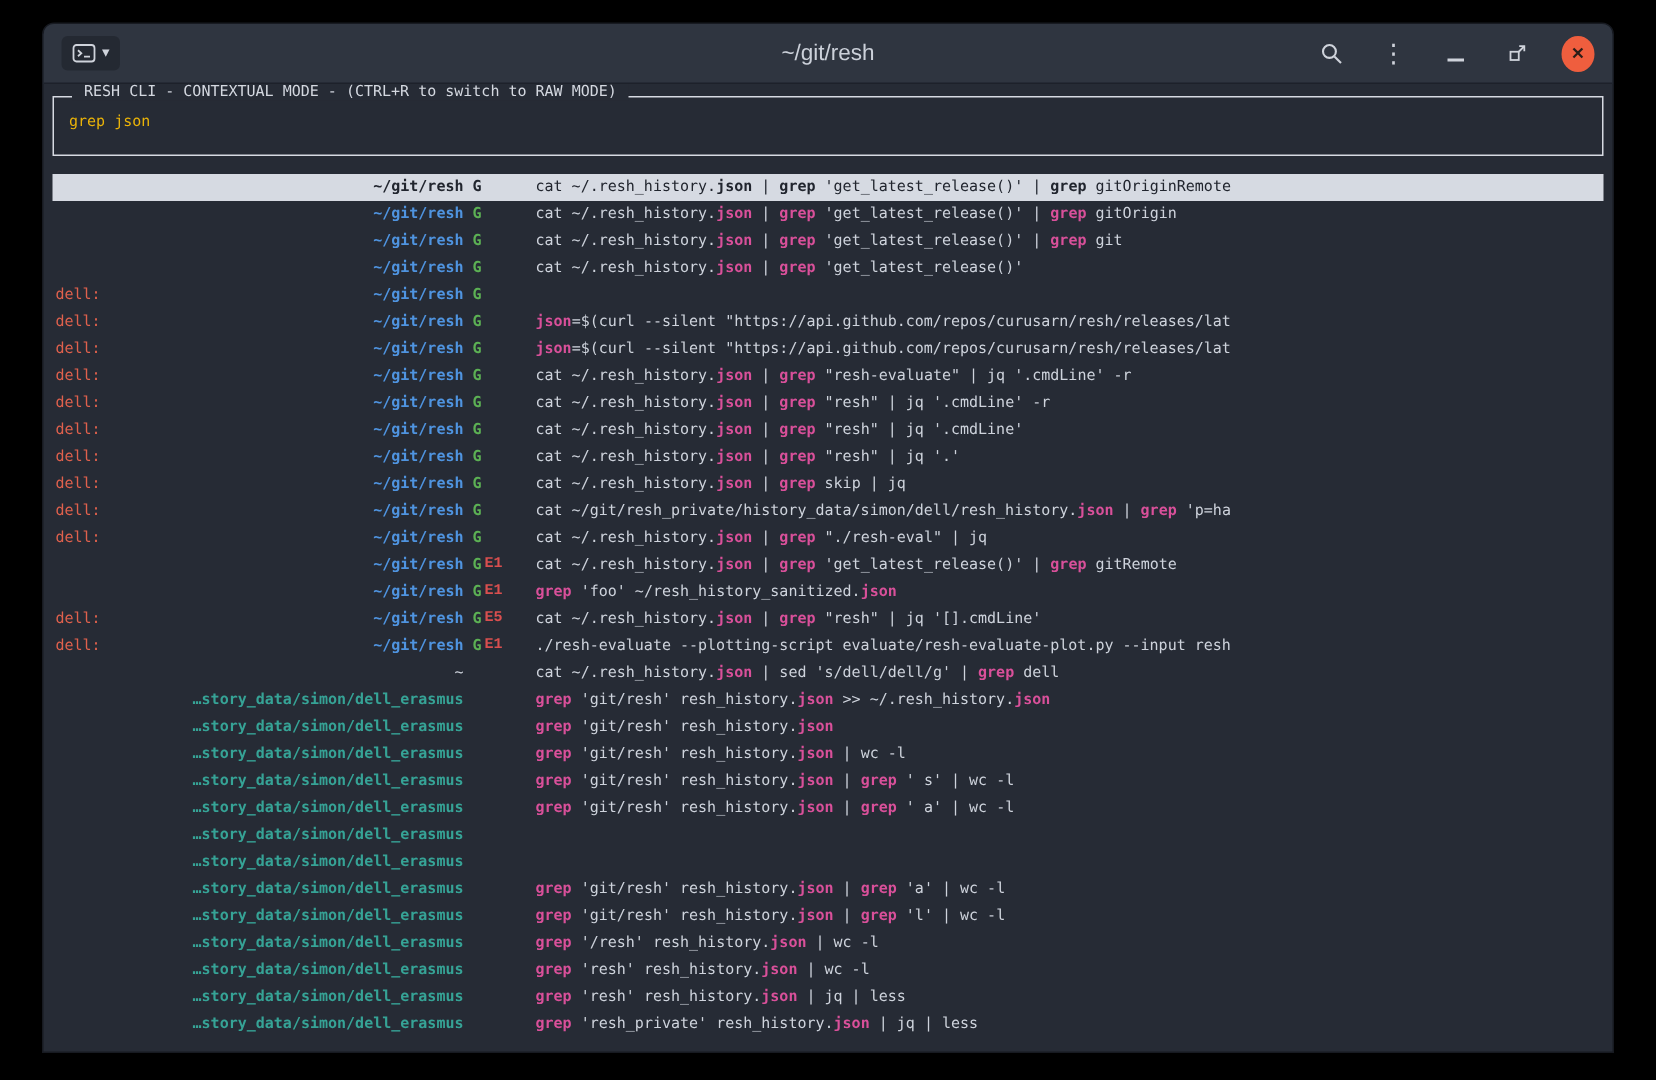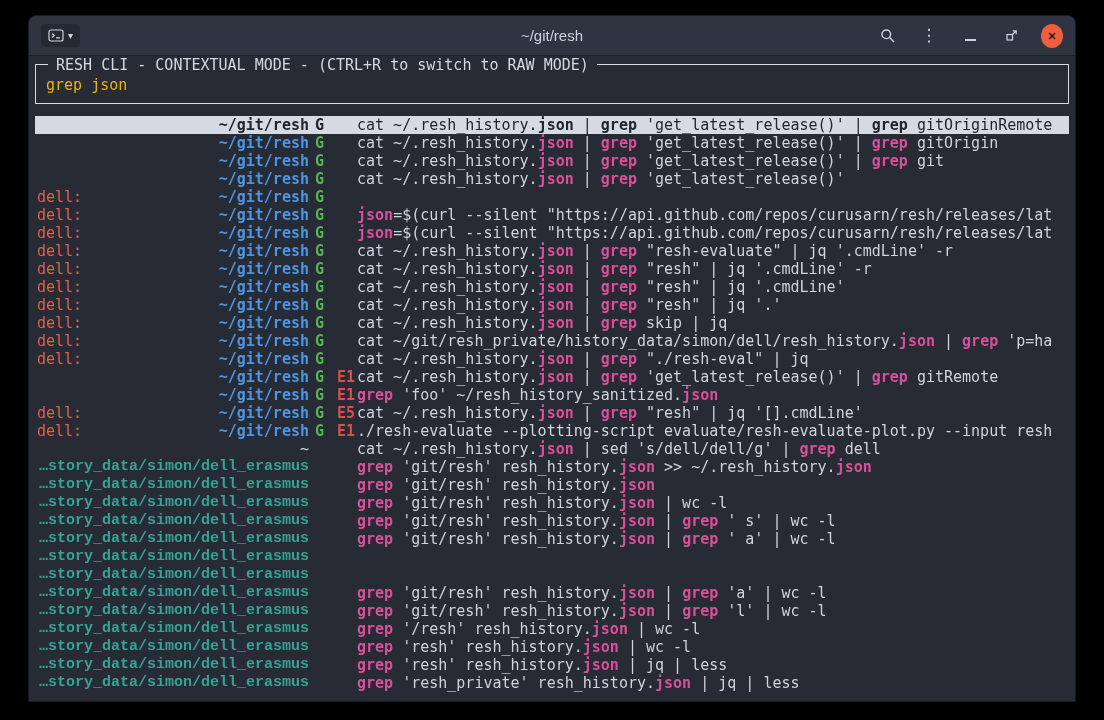--- a/index.html
+++ b/index.html
@@ -27,38 +27,38 @@
   .tb-right{position:absolute;right:12px;display:flex;align-items:center;gap:19px;}
   .tb-right .btn{width:22px;height:24px;}
   .kebab{font-size:17px;line-height:17px;}
   .min-bar{display:block;width:11px;height:2px;background:var(--icon);margin-top:8px;}
   .close-btn{width:20px;height:20px;border-radius:50%;background:var(--close);
     color:#2a1d18;font-size:11px;font-weight:bold;line-height:20px;}
   svg{display:block;}
   
   .term{position:relative;height:646px;padding:6px;
     font-family:"DejaVu Sans Mono","Liberation Mono",monospace;
-    font-size:15px;color:var(--fg);}
+    font-size:10px;color:var(--fg);}
   .query-box{position:relative;margin:2px 0 12px 0;height:40px;
     border:1px solid var(--box-border);padding:11px 10px 0 10px;}
   .box-title{position:absolute;top:-9px;left:12px;background:var(--term-bg);
     padding:0 8px;white-space:nowrap;color:#d4d8e0;}
   .query{color:#eab308;white-space:pre;}
   
   .rows{display:block;}
   .row{display:flex;height:18px;line-height:18px;white-space:pre;
     overflow:hidden;padding:0 2px;}
   .left{display:flex;flex:none;width:272px;overflow:hidden;}
   .host{color:var(--host);}
   .dir{margin-left:auto;font-weight:bold;}
   .dir.blue{color:var(--dir);}
-  .dir.teal{color:var(--remote);font-family:Liberation Mono, monospace;}
+  .dir.teal{color:var(--remote);}
   .dir.plain{color:var(--fg);font-weight:normal;}
   .flags{flex:none;width:42px;margin-left:6px;display:flex;font-weight:bold;}
-  .flag+.flag{margin-left:13px;}
+  .flag+.flag{margin-left:2px;font-family:Liberation Mono, monospace;}
   .flag.g{color:var(--flag-ok);}
   .flag.e{color:var(--flag-err);}
   .cmd{flex:1;overflow:hidden;color:var(--fg);}
   .match{color:var(--match);font-weight:bold;}
   .row.selected{background:var(--sel-bg);}
   .row.selected span{color:var(--sel-fg) !important;}
 </style>
 </head>
 <body>
 

